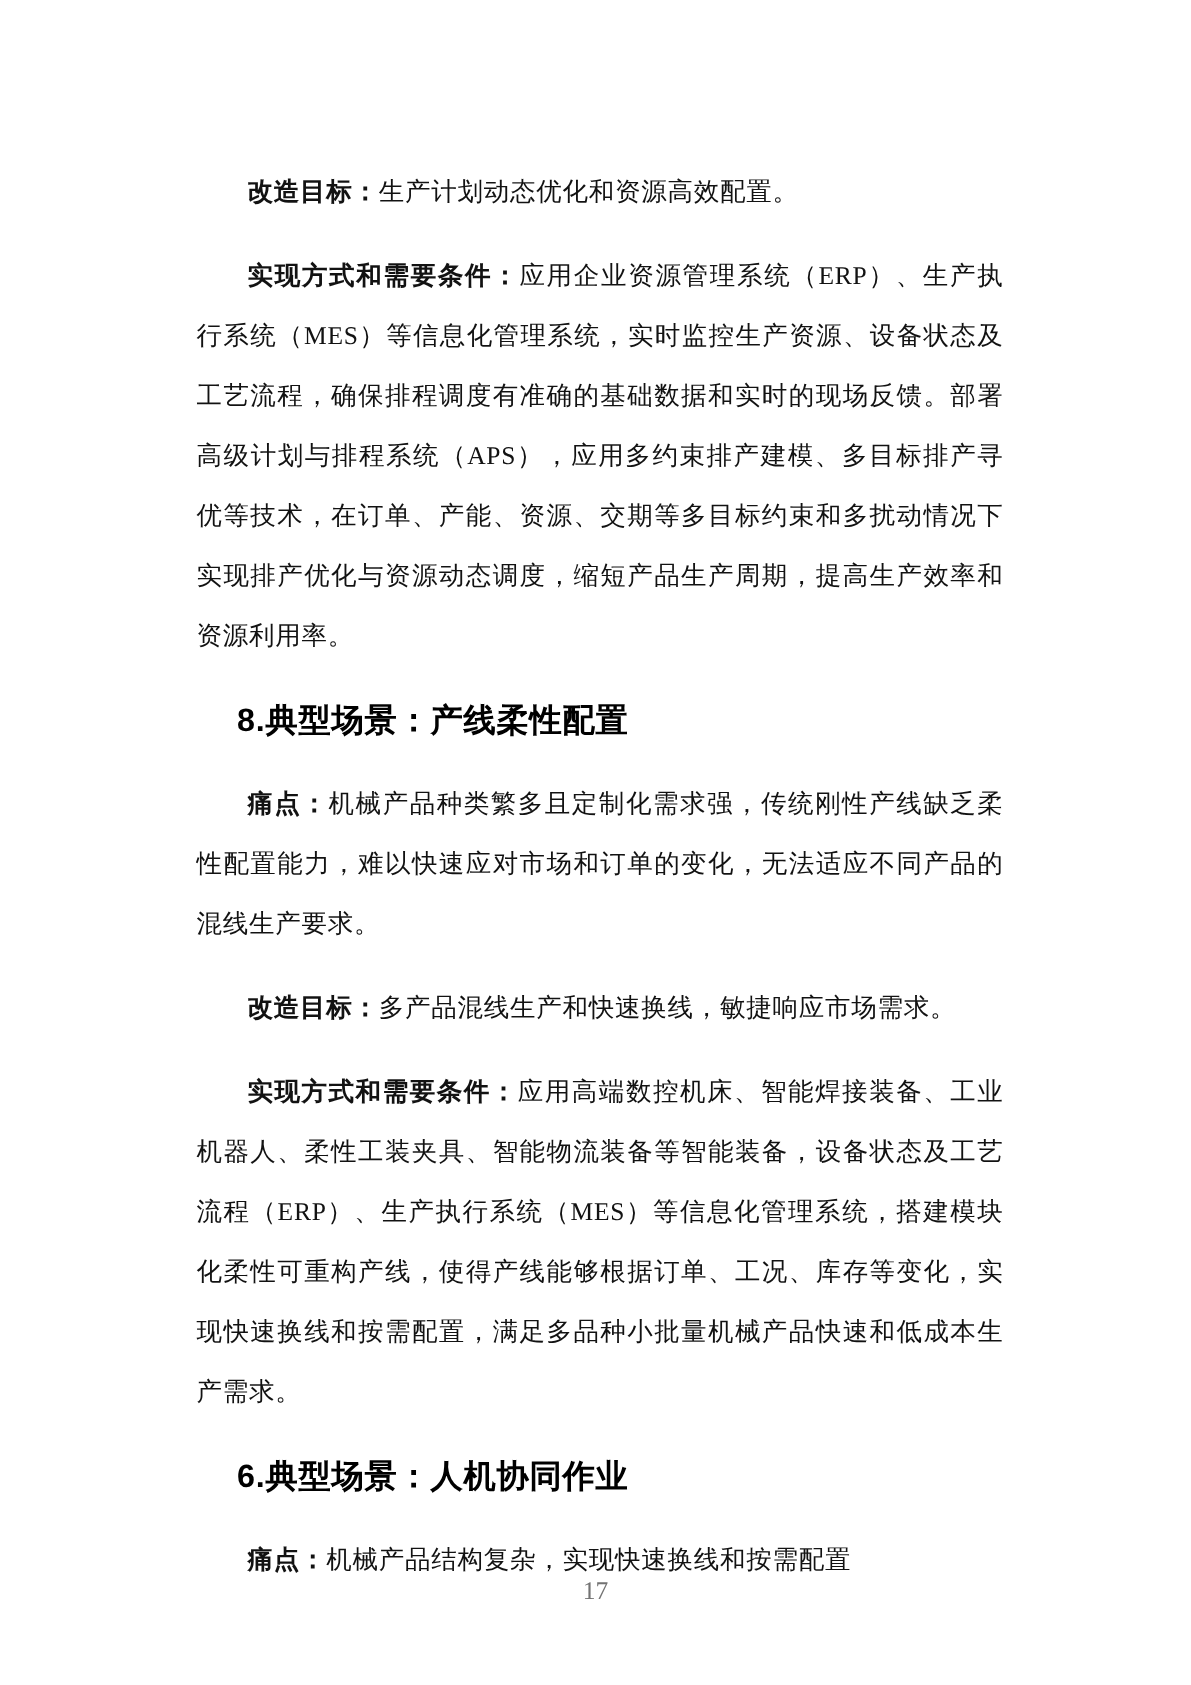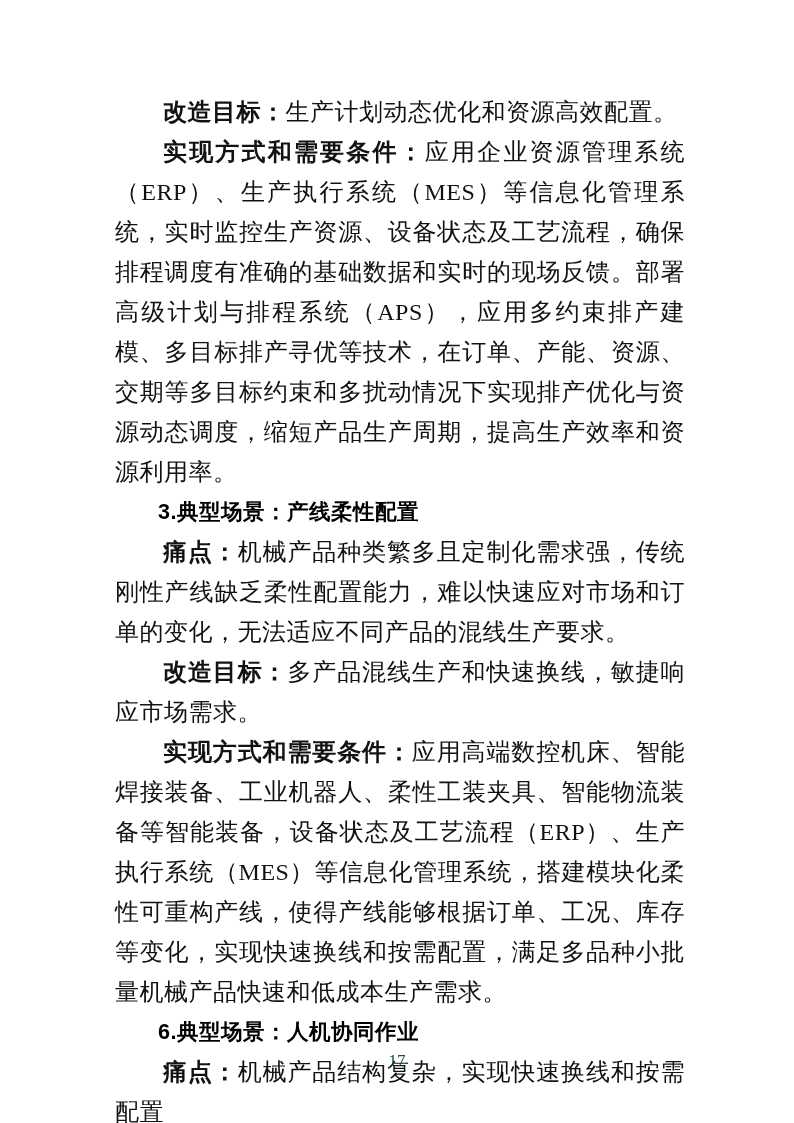--- a/index.html
+++ b/index.html
@@ -17,22 +17,22 @@
     font-family: "Liberation Serif", "DejaVu Serif", serif;
     color: #121212;
   }
   .content {
     position: absolute;
     top: 92px;
     left: 115px;
     width: 570px;
   }
   .para {
-    margin: 0;
-    font-size: 24px;
+    margin: 16px;
+    font-size: 17px;
     line-height: 40px;
     text-align: justify;
     text-indent: 2em;
     letter-spacing: 0.5px;
     word-break: break-all;
   }
   .para .label {
     font-weight: bold;
     font-family: "Liberation Serif", "DejaVu Serif", serif;
   }
@@ -48,32 +48,32 @@
   }
   .page-footer {
     position: absolute;
     left: 0;
     bottom: 52px;
     width: 100%;
     text-align: center;
   }
   .page-number {
     font-size: 17px;
-    color: #14532d;
+    color: #737373;
     font-family: "Liberation Serif", "DejaVu Serif", serif;
   }
 </style>
 </head>
 <body>
 
 <div class="page">
   <main class="content" id="document-content">
       <p class="para"><span class="label">改造目标：</span><span>生产计划动态优化和资源高效配置。</span></p>
       <p class="para"><span class="label">实现方式和需要条件：</span><span>应用企业资源管理系统（ERP）、生产执行系统（MES）等信息化管理系统，实时监控生产资源、设备状态及工艺流程，确保排程调度有准确的基础数据和实时的现场反馈。部署高级计划与排程系统（APS），应用多约束排产建模、多目标排产寻优等技术，在订单、产能、资源、交期等多目标约束和多扰动情况下实现排产优化与资源动态调度，缩短产品生产周期，提高生产效率和资源利用率。</span></p>
-      <h3 class="heading">3.典型场景：产线柔性配置</h3>
+      <h3 class="heading">8.典型场景：产线柔性配置</h3>
       <p class="para"><span class="label">痛点：</span><span>机械产品种类繁多且定制化需求强，传统刚性产线缺乏柔性配置能力，难以快速应对市场和订单的变化，无法适应不同产品的混线生产要求。</span></p>
       <p class="para"><span class="label">改造目标：</span><span>多产品混线生产和快速换线，敏捷响应市场需求。</span></p>
       <p class="para"><span class="label">实现方式和需要条件：</span><span>应用高端数控机床、智能焊接装备、工业机器人、柔性工装夹具、智能物流装备等智能装备，设备状态及工艺流程（ERP）、生产执行系统（MES）等信息化管理系统，搭建模块化柔性可重构产线，使得产线能够根据订单、工况、库存等变化，实现快速换线和按需配置，满足多品种小批量机械产品快速和低成本生产需求。</span></p>
       <h3 class="heading">6.典型场景：人机协同作业</h3>
       <p class="para"><span class="label">痛点：</span><span>机械产品结构复杂，实现快速换线和按需配置</span></p>
     </main>
   <footer class="page-footer">
     <span class="page-number">17</span>
   </footer>
 </div>

